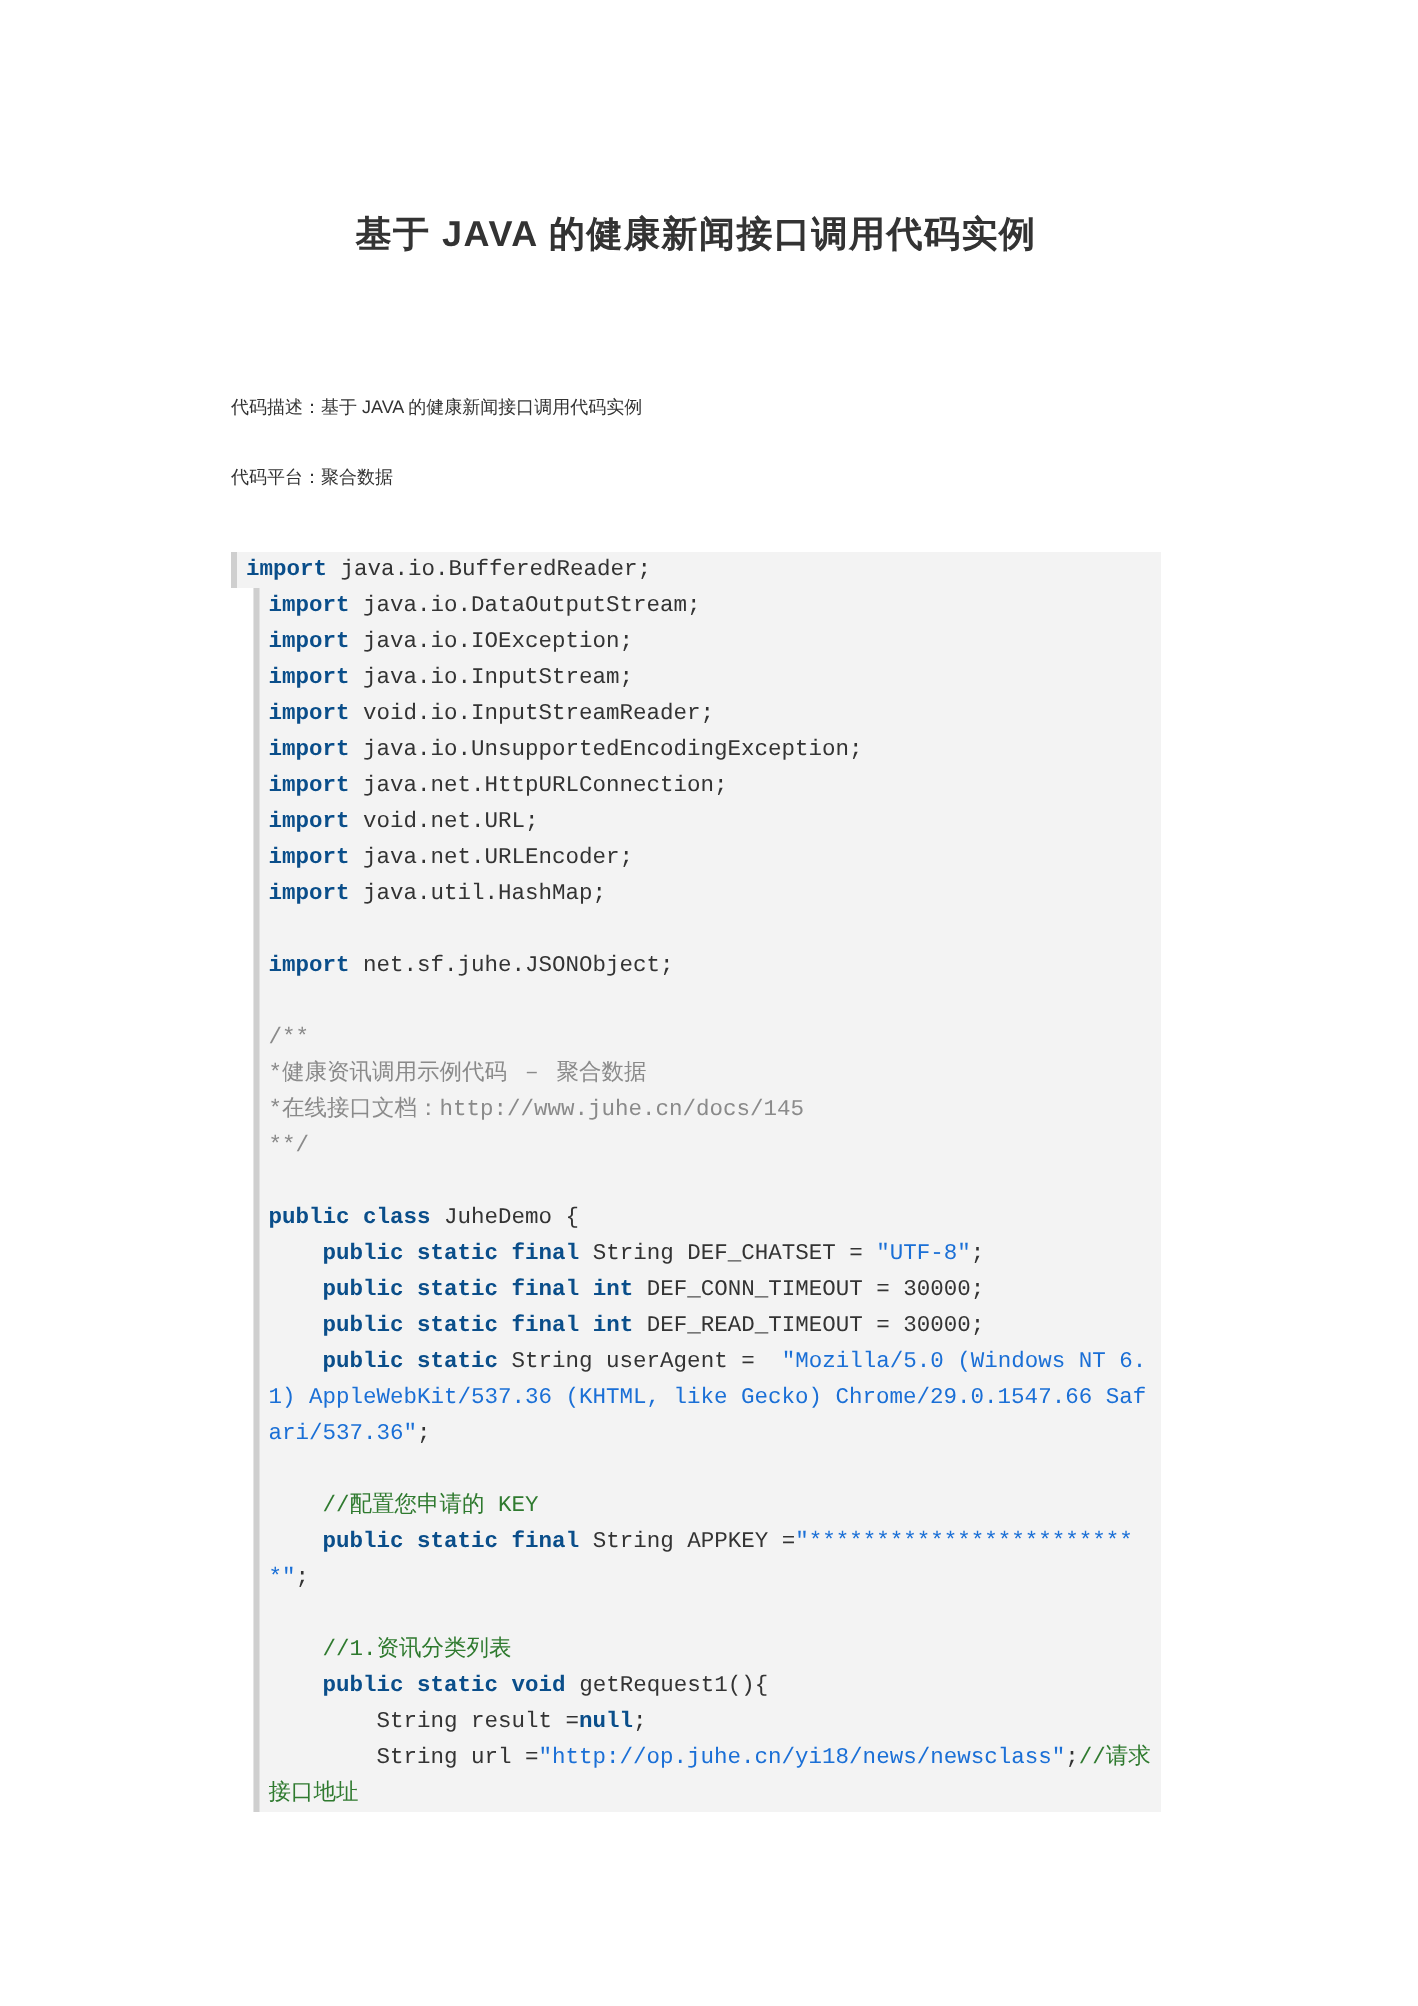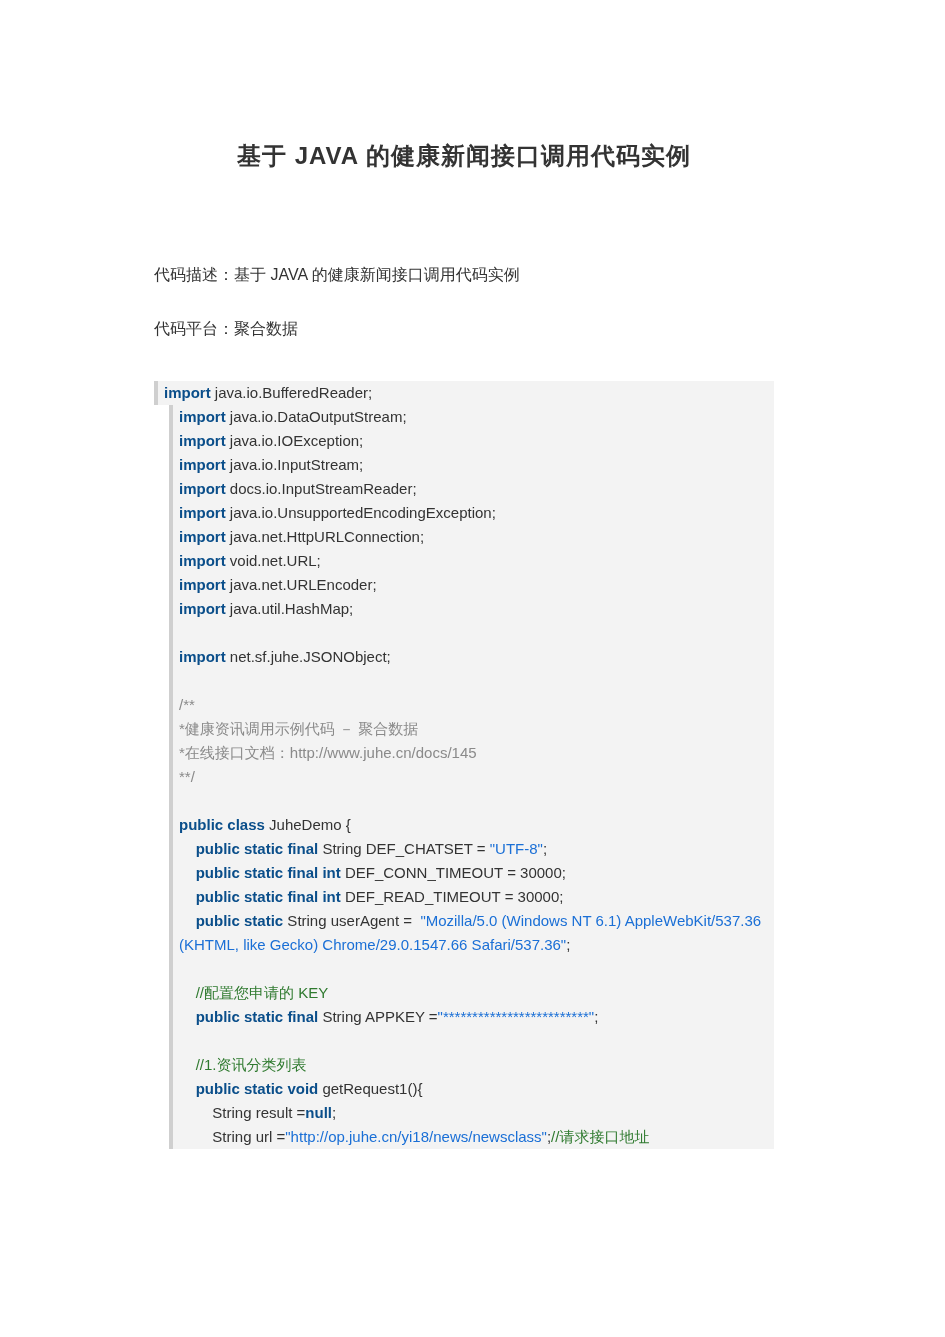--- a/index.html
+++ b/index.html
@@ -18,27 +18,27 @@
     padding: 140px 82px 60px 154px;
   }
   .title {
     text-align: center;
     font-size: 24px;
     font-weight: 700;
     letter-spacing: 1px;
     margin-bottom: 90px;
   }
   .meta-line {
-    font-size: 16px;
+    font-size: 12px;
     line-height: 1.6;
     margin-bottom: 28px;
   }
   .code-block {
     margin-top: 40px;
-    font-family: Liberation Sans, sans-serif;
+    font-family: Liberation Mono, monospace;
     font-size: 15px;
     line-height: 24px;
     color: #333;
   }
   .code-line {
     position: relative;
     background: #f3f3f3;
     border-left: 4px solid #cfcfcf;
     padding: 0 6px 0 6px;
     min-height: 24px;
@@ -69,21 +69,21 @@
   <div class="meta-line">
     <span>代码平台：</span><span>聚合数据</span>
   </div>
 
   <div class="code-block">
 
     <div class="code-line"><span class="kw">import</span><span class="plain"> java.io.BufferedReader;</span></div>
     <div class="code-line"><span class="kw">import</span><span class="plain"> java.io.DataOutputStream;</span></div>
     <div class="code-line"><span class="kw">import</span><span class="plain"> java.io.IOException;</span></div>
     <div class="code-line"><span class="kw">import</span><span class="plain"> java.io.InputStream;</span></div>
-    <div class="code-line"><span class="kw">import</span><span class="plain"> docs.io.InputStreamReader;</span></div>
+    <div class="code-line"><span class="kw">import</span><span class="plain"> void.io.InputStreamReader;</span></div>
     <div class="code-line"><span class="kw">import</span><span class="plain"> java.io.UnsupportedEncodingException;</span></div>
     <div class="code-line"><span class="kw">import</span><span class="plain"> java.net.HttpURLConnection;</span></div>
     <div class="code-line"><span class="kw">import</span><span class="plain"> void.net.URL;</span></div>
     <div class="code-line"><span class="kw">import</span><span class="plain"> java.net.URLEncoder;</span></div>
     <div class="code-line"><span class="kw">import</span><span class="plain"> java.util.HashMap;</span></div>
 
     <div class="code-line"> </div>
 
     <div class="code-line"><span class="kw">import</span><span class="plain"> net.sf.juhe.JSONObject;</span></div>
 

